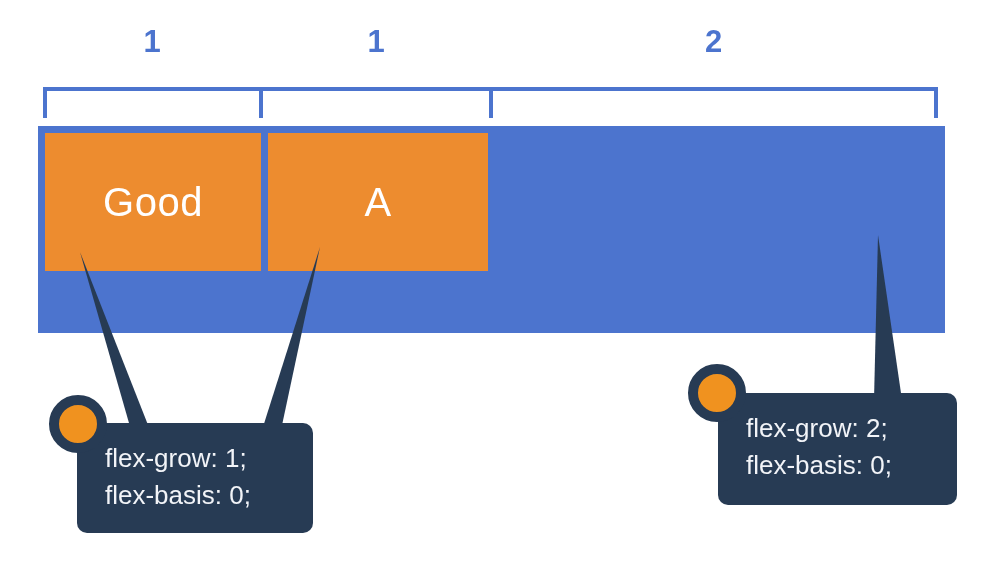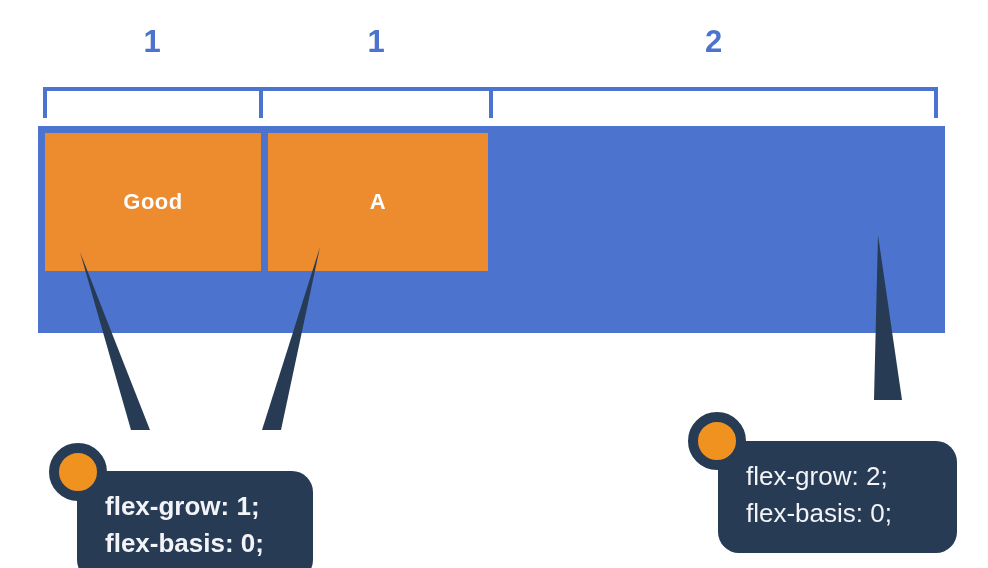--- a/index.html
+++ b/index.html
@@ -67,44 +67,43 @@
     background: var(--orange);
     display: flex;
     align-items: center;
     justify-content: center;
   }
   .item-0 { left: 7px;   width: 216px; }
   .item-1 { left: 230px; width: 220px; }
   .item-2 { left: 459px; width: 440px; }
   .flex-item .item-label {
     color: var(--label-white);
-    font-size: 22px;
-    font-weight: 700;
+    font-size: 40px;
+    font-weight: 400;
     letter-spacing: 0.5px;
   }
 
   
   .needles {
     position: absolute;
     left: 0; top: 0;
     width: 988px; height: 568px;
     pointer-events: none;
     color: var(--navy);
   }
 
   
   .callout {
     position: absolute;
     background: var(--navy);
-    border-radius: 21px;
+    border-radius: 10px;
     color: var(--text-light);
     padding: 17px 13px 0 28px;
-    margin-top: 48px;
   }
-  .callout-left  { left: 77px;  top: 423px; width: 236px; height: 110px; font-weight: bold; }
+  .callout-left  { left: 77px;  top: 423px; width: 236px; height: 110px; }
   .callout-right { left: 718px; top: 393px; width: 239px; height: 112px; }
   .callout-line {
     font-size: 26px;
     line-height: 37px;
     white-space: nowrap;
   }
   .callout-dot {
     position: absolute;
     width: 38px; height: 38px;
     border-radius: 50%;

